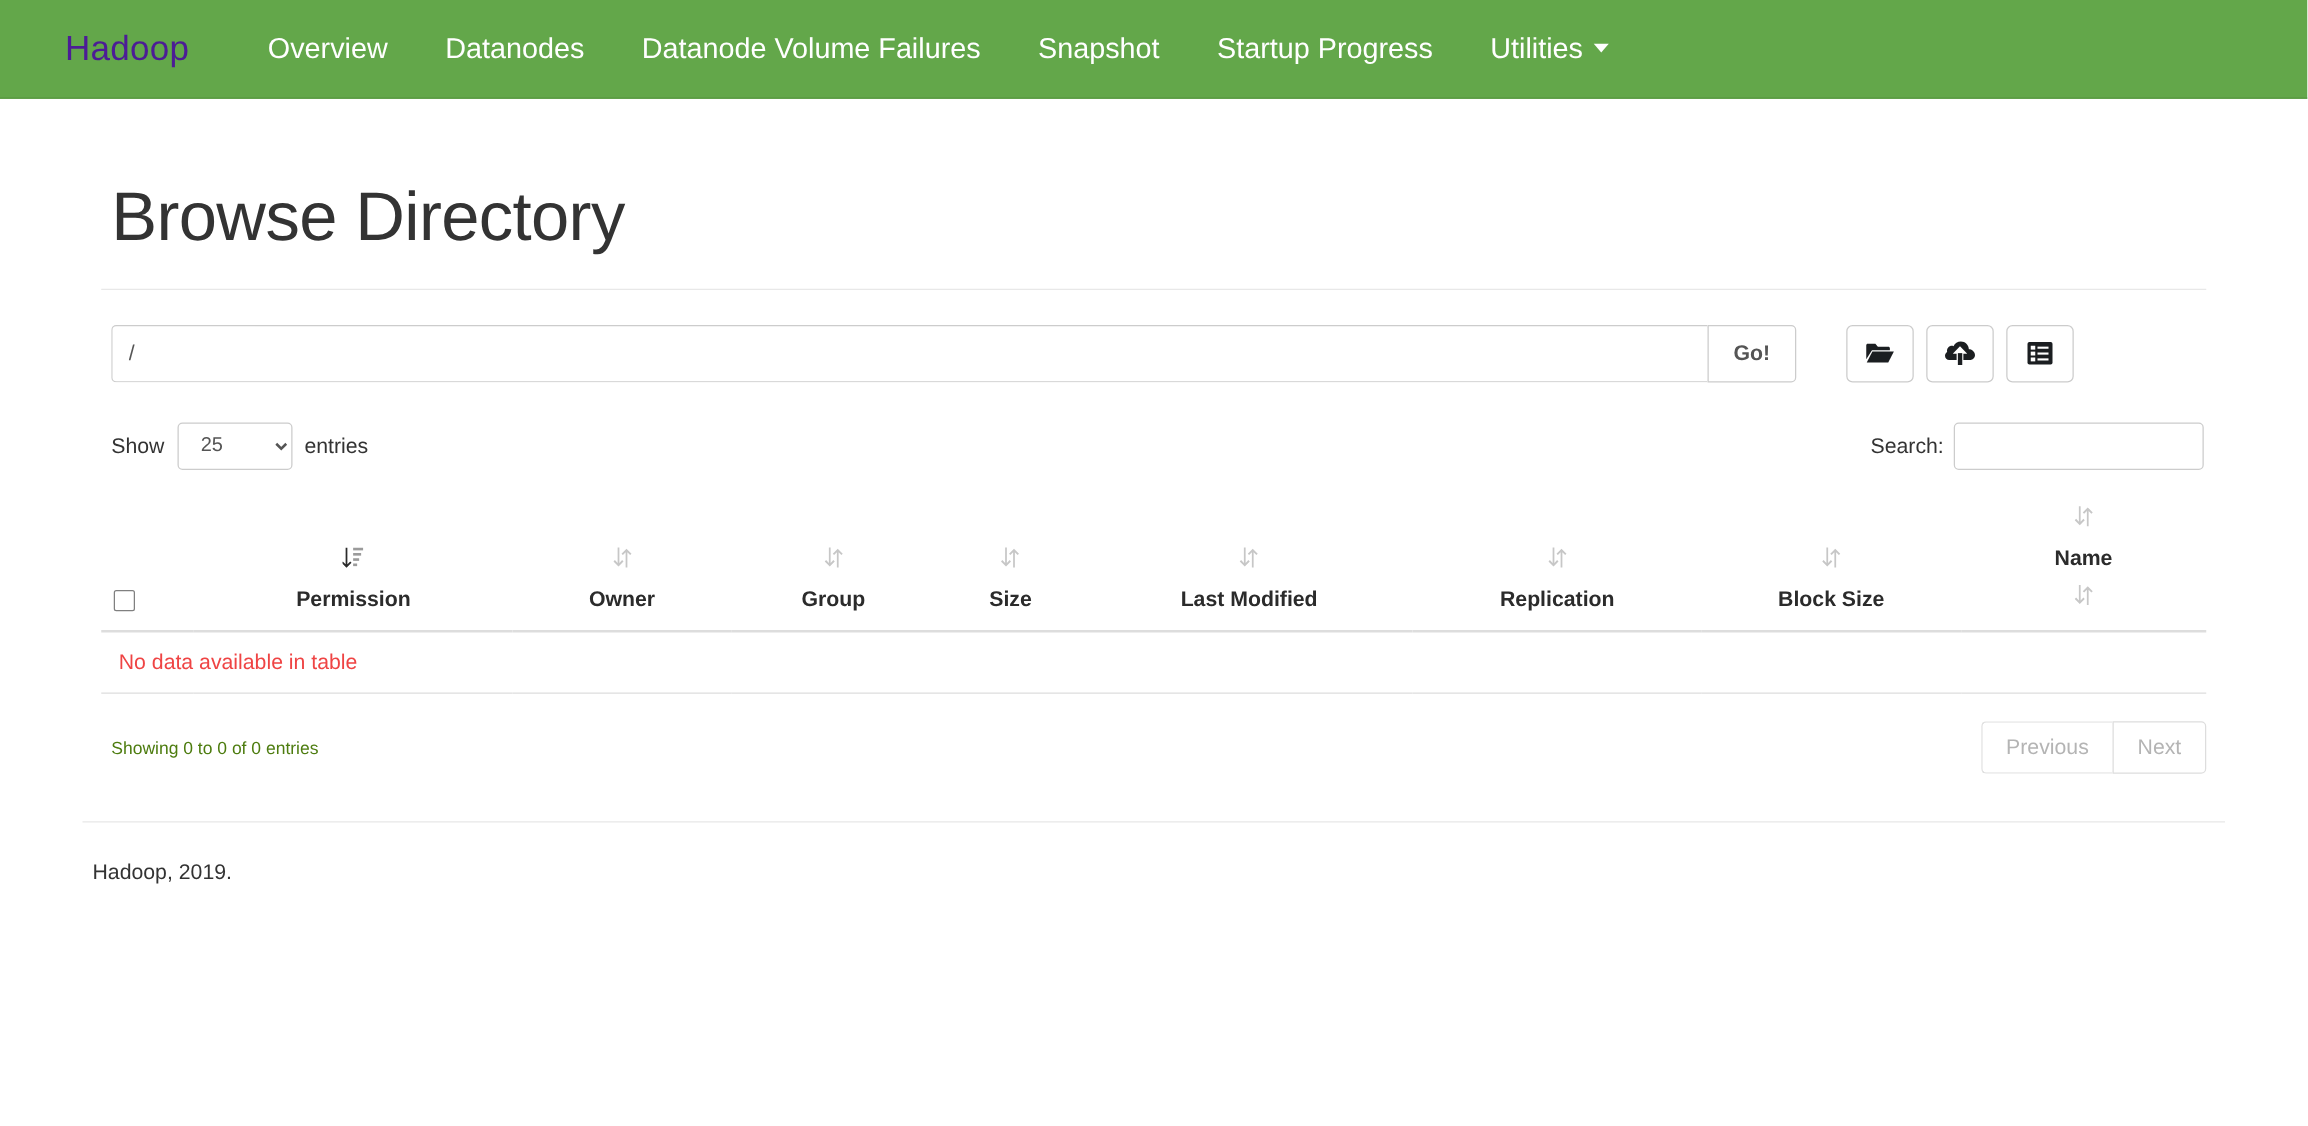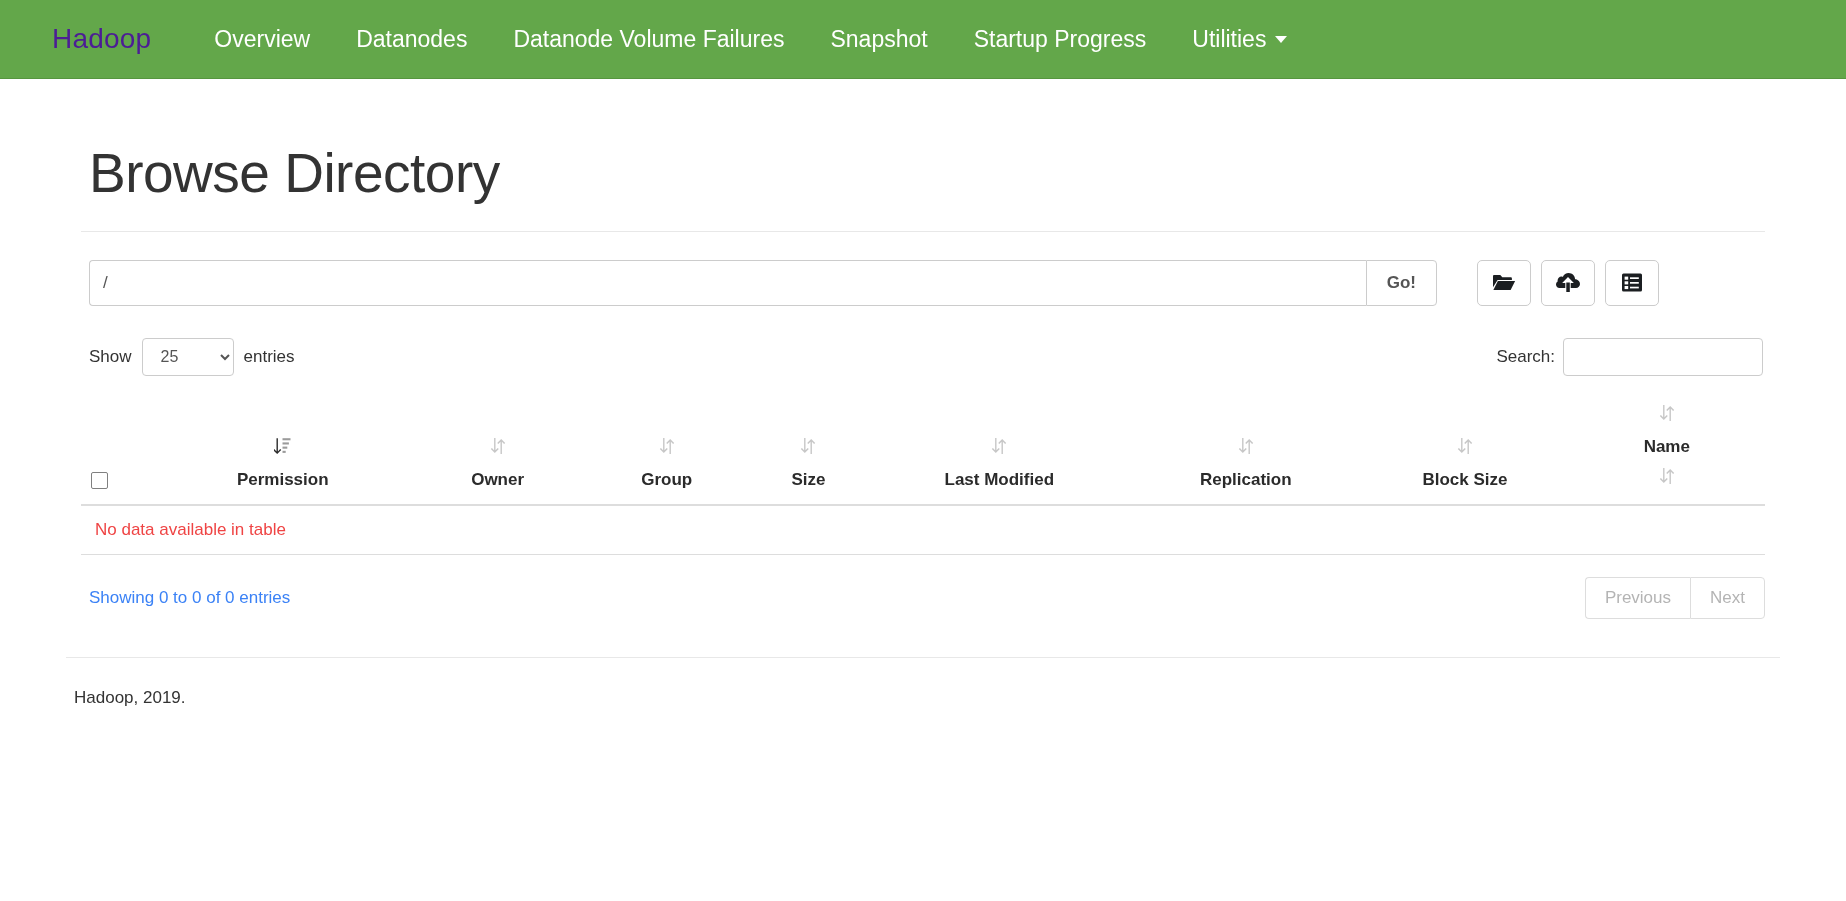--- a/index.html
+++ b/index.html
@@ -251,22 +251,22 @@
 
   
   .dt-bottom {
     display: flex;
     align-items: center;
     justify-content: space-between;
     margin-top: 22px;
     padding-left: 8px;
   }
   .dt-info {
-    font-size: 17px;
-    color: #3b82f6;
+    font-size: 14px;
+    color: #4d7c0f;
   }
   .dt-paginate {
     display: flex;
   }
   .page-btn {
     border: 1px solid #dddddd;
     background: #ffffff;
     color: #b4b4b4;
     font-size: 17px;
     font-family: inherit;

